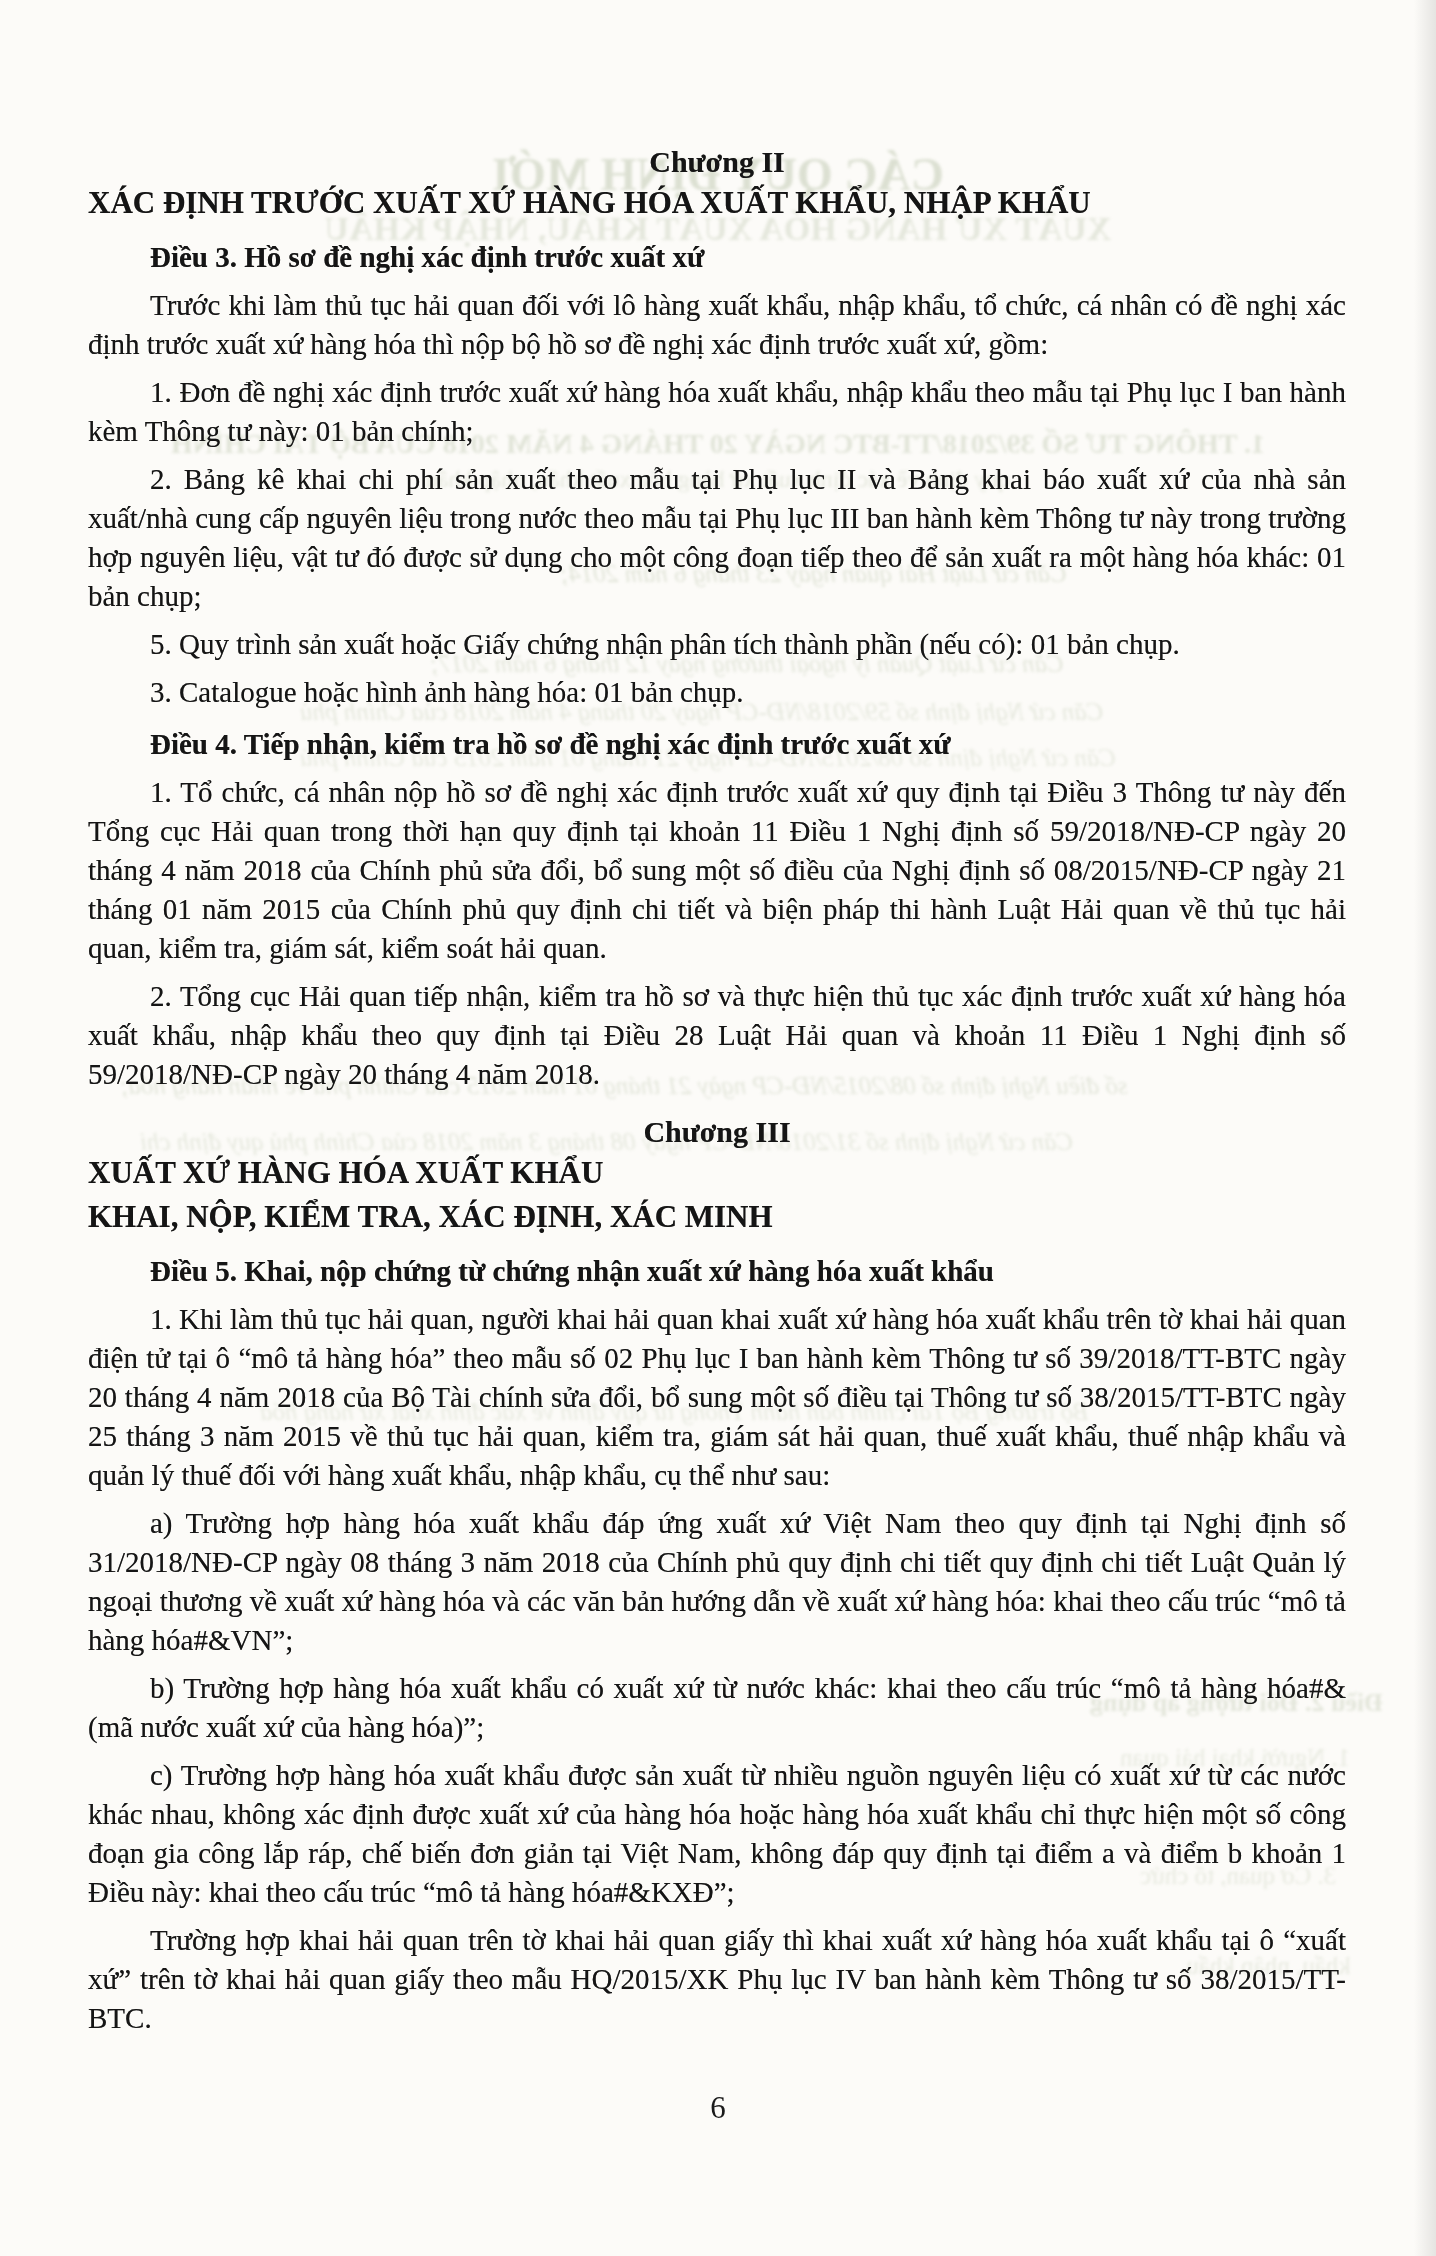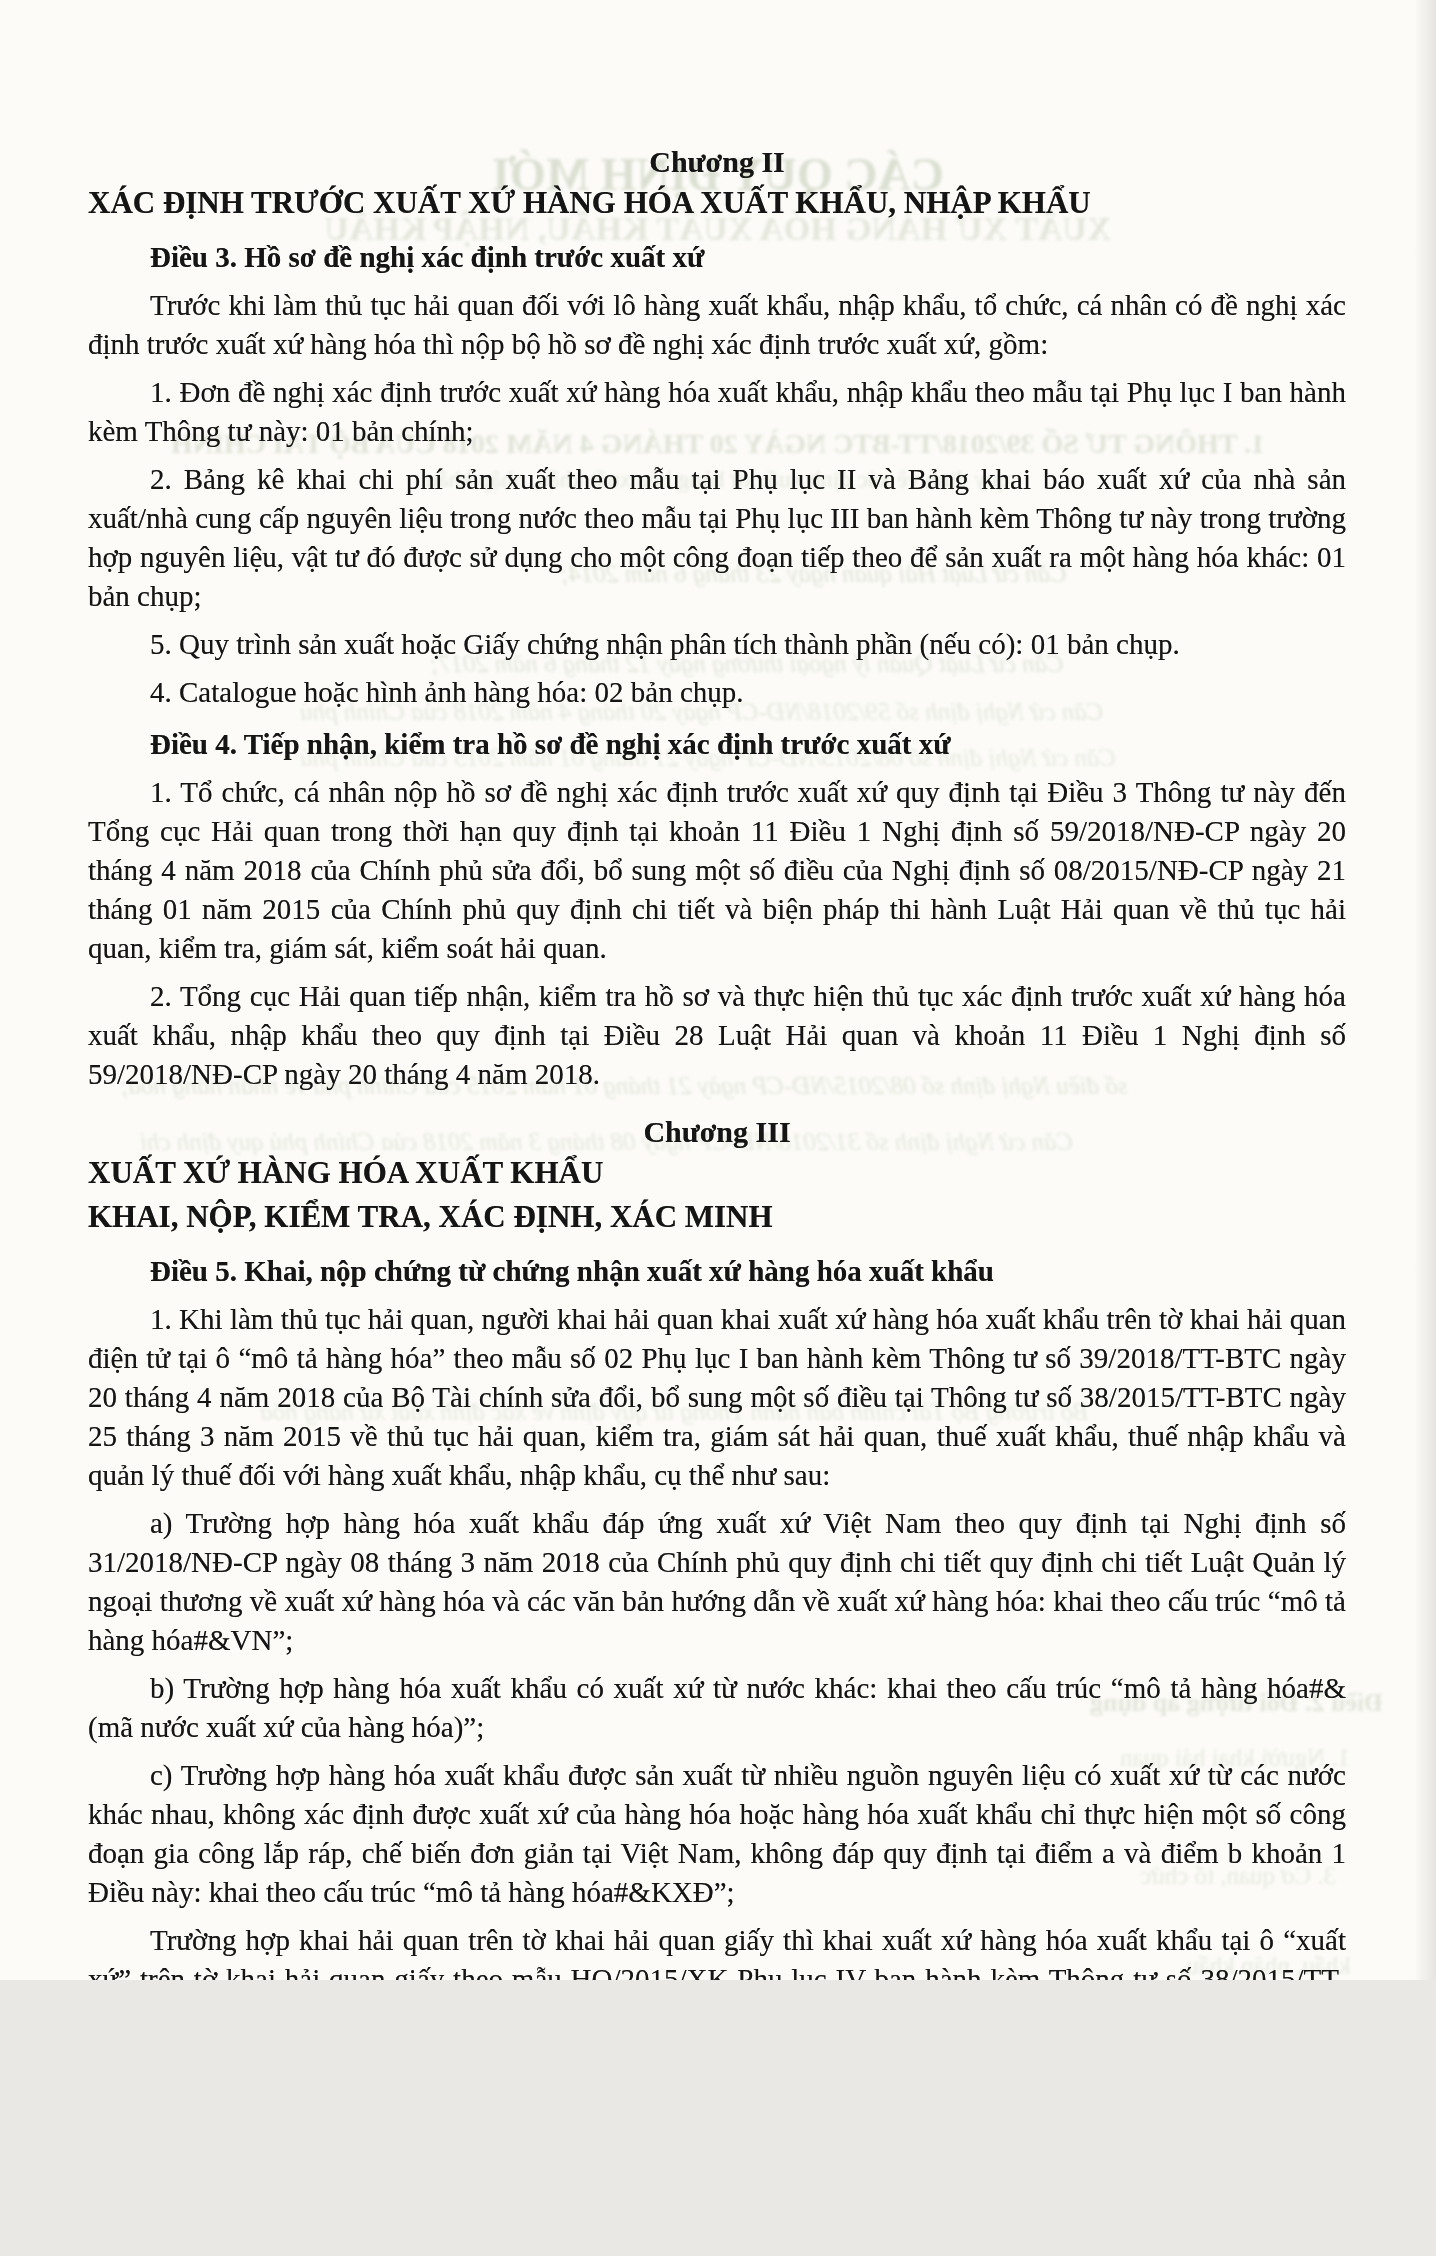--- a/index.html
+++ b/index.html
@@ -1,18 +1,18 @@
 <!DOCTYPE html>
 <html lang="vi"><head>
 <meta charset="utf-8">
 <style>
   html,body{margin:0;padding:0;background:#e9e8e4;}
   .page{
     position:relative;
-    width:1436px;height:1980px;
+    width:1436px;height:2256px;
     margin:0 auto;
     background:#fcfbf8;
     overflow:hidden;
     font-family:"Liberation Serif","DejaVu Serif",serif;
     color:#151515;
   }
   
   .content{
     position:relative;z-index:2;
     padding:124px 90px 0 88px;
@@ -95,21 +95,21 @@
     </div>
 
   <main class="content">
     <p class="chapter-label">Chương II</p>
     <p class="chapter-title">XÁC ĐỊNH TRƯỚC XUẤT XỨ HÀNG HÓA XUẤT KHẨU, NHẬP KHẨU</p>
     <p class="article-heading">Điều 3. Hồ sơ đề nghị xác định trước xuất xứ</p>
     <p>Trước khi làm thủ tục hải quan đối với lô hàng xuất khẩu, nhập khẩu, tổ chức, cá nhân có đề nghị xác định trước xuất xứ hàng hóa thì nộp bộ hồ sơ đề nghị xác định trước xuất xứ, gồm:</p>
     <p>1. Đơn đề nghị xác định trước xuất xứ hàng hóa xuất khẩu, nhập khẩu theo mẫu tại Phụ lục I ban hành kèm Thông tư này: 01 bản chính;</p>
     <p>2. Bảng kê khai chi phí sản xuất theo mẫu tại Phụ lục II và Bảng khai báo xuất xứ của nhà sản xuất/nhà cung cấp nguyên liệu trong nước theo mẫu tại Phụ lục III ban hành kèm Thông tư này trong trường hợp nguyên liệu, vật tư đó được sử dụng cho một công đoạn tiếp theo để sản xuất ra một hàng hóa khác: 01 bản chụp;</p>
     <p>5. Quy trình sản xuất hoặc Giấy chứng nhận phân tích thành phần (nếu có): 01 bản chụp.</p>
-    <p>4. Catalogue hoặc hình ảnh hàng hóa: 02 bản chụp.</p>
+    <p>3. Catalogue hoặc hình ảnh hàng hóa: 01 bản chụp.</p>
     <p class="article-heading">Điều 4. Tiếp nhận, kiểm tra hồ sơ đề nghị xác định trước xuất xứ</p>
     <p>1. Tổ chức, cá nhân nộp hồ sơ đề nghị xác định trước xuất xứ quy định tại Điều 3 Thông tư này đến Tổng cục Hải quan trong thời hạn quy định tại khoản 11 Điều 1 Nghị định số 59/2018/NĐ-CP ngày 20 tháng 4 năm 2018 của Chính phủ sửa đổi, bổ sung một số điều của Nghị định số 08/2015/NĐ-CP ngày 21 tháng 01 năm 2015 của Chính phủ quy định chi tiết và biện pháp thi hành Luật Hải quan về thủ tục hải quan, kiểm tra, giám sát, kiểm soát hải quan.</p>
     <p>2. Tổng cục Hải quan tiếp nhận, kiểm tra hồ sơ và thực hiện thủ tục xác định trước xuất xứ hàng hóa xuất khẩu, nhập khẩu theo quy định tại Điều 28 Luật Hải quan và khoản 11 Điều 1 Nghị định số 59/2018/NĐ-CP ngày 20 tháng 4 năm 2018.</p>
     <p class="chapter-label">Chương III</p>
     <p class="chapter-title">XUẤT XỨ HÀNG HÓA XUẤT KHẨU</p>
     <p class="chapter-title">KHAI, NỘP, KIỂM TRA, XÁC ĐỊNH, XÁC MINH</p>
     <p class="article-heading">Điều 5. Khai, nộp chứng từ chứng nhận xuất xứ hàng hóa xuất khẩu</p>
     <p>1. Khi làm thủ tục hải quan, người khai hải quan khai xuất xứ hàng hóa xuất khẩu trên tờ khai hải quan điện tử tại ô “mô tả hàng hóa” theo mẫu số 02 Phụ lục I ban hành kèm Thông tư số 39/2018/TT-BTC ngày 20 tháng 4 năm 2018 của Bộ Tài chính sửa đổi, bổ sung một số điều tại Thông tư số 38/2015/TT-BTC ngày 25 tháng 3 năm 2015 về thủ tục hải quan, kiểm tra, giám sát hải quan, thuế xuất khẩu, thuế nhập khẩu và quản lý thuế đối với hàng xuất khẩu, nhập khẩu, cụ thể như sau:</p>
     <p>a) Trường hợp hàng hóa xuất khẩu đáp ứng xuất xứ Việt Nam theo quy định tại Nghị định số 31/2018/NĐ-CP ngày 08 tháng 3 năm 2018 của Chính phủ quy định chi tiết quy định chi tiết Luật Quản lý ngoại thương về xuất xứ hàng hóa và các văn bản hướng dẫn về xuất xứ hàng hóa: khai theo cấu trúc “mô tả hàng hóa#&amp;VN”;</p>
     <p>b) Trường hợp hàng hóa xuất khẩu có xuất xứ từ nước khác: khai theo cấu trúc “mô tả hàng hóa#&amp; (mã nước xuất xứ của hàng hóa)”;</p>

